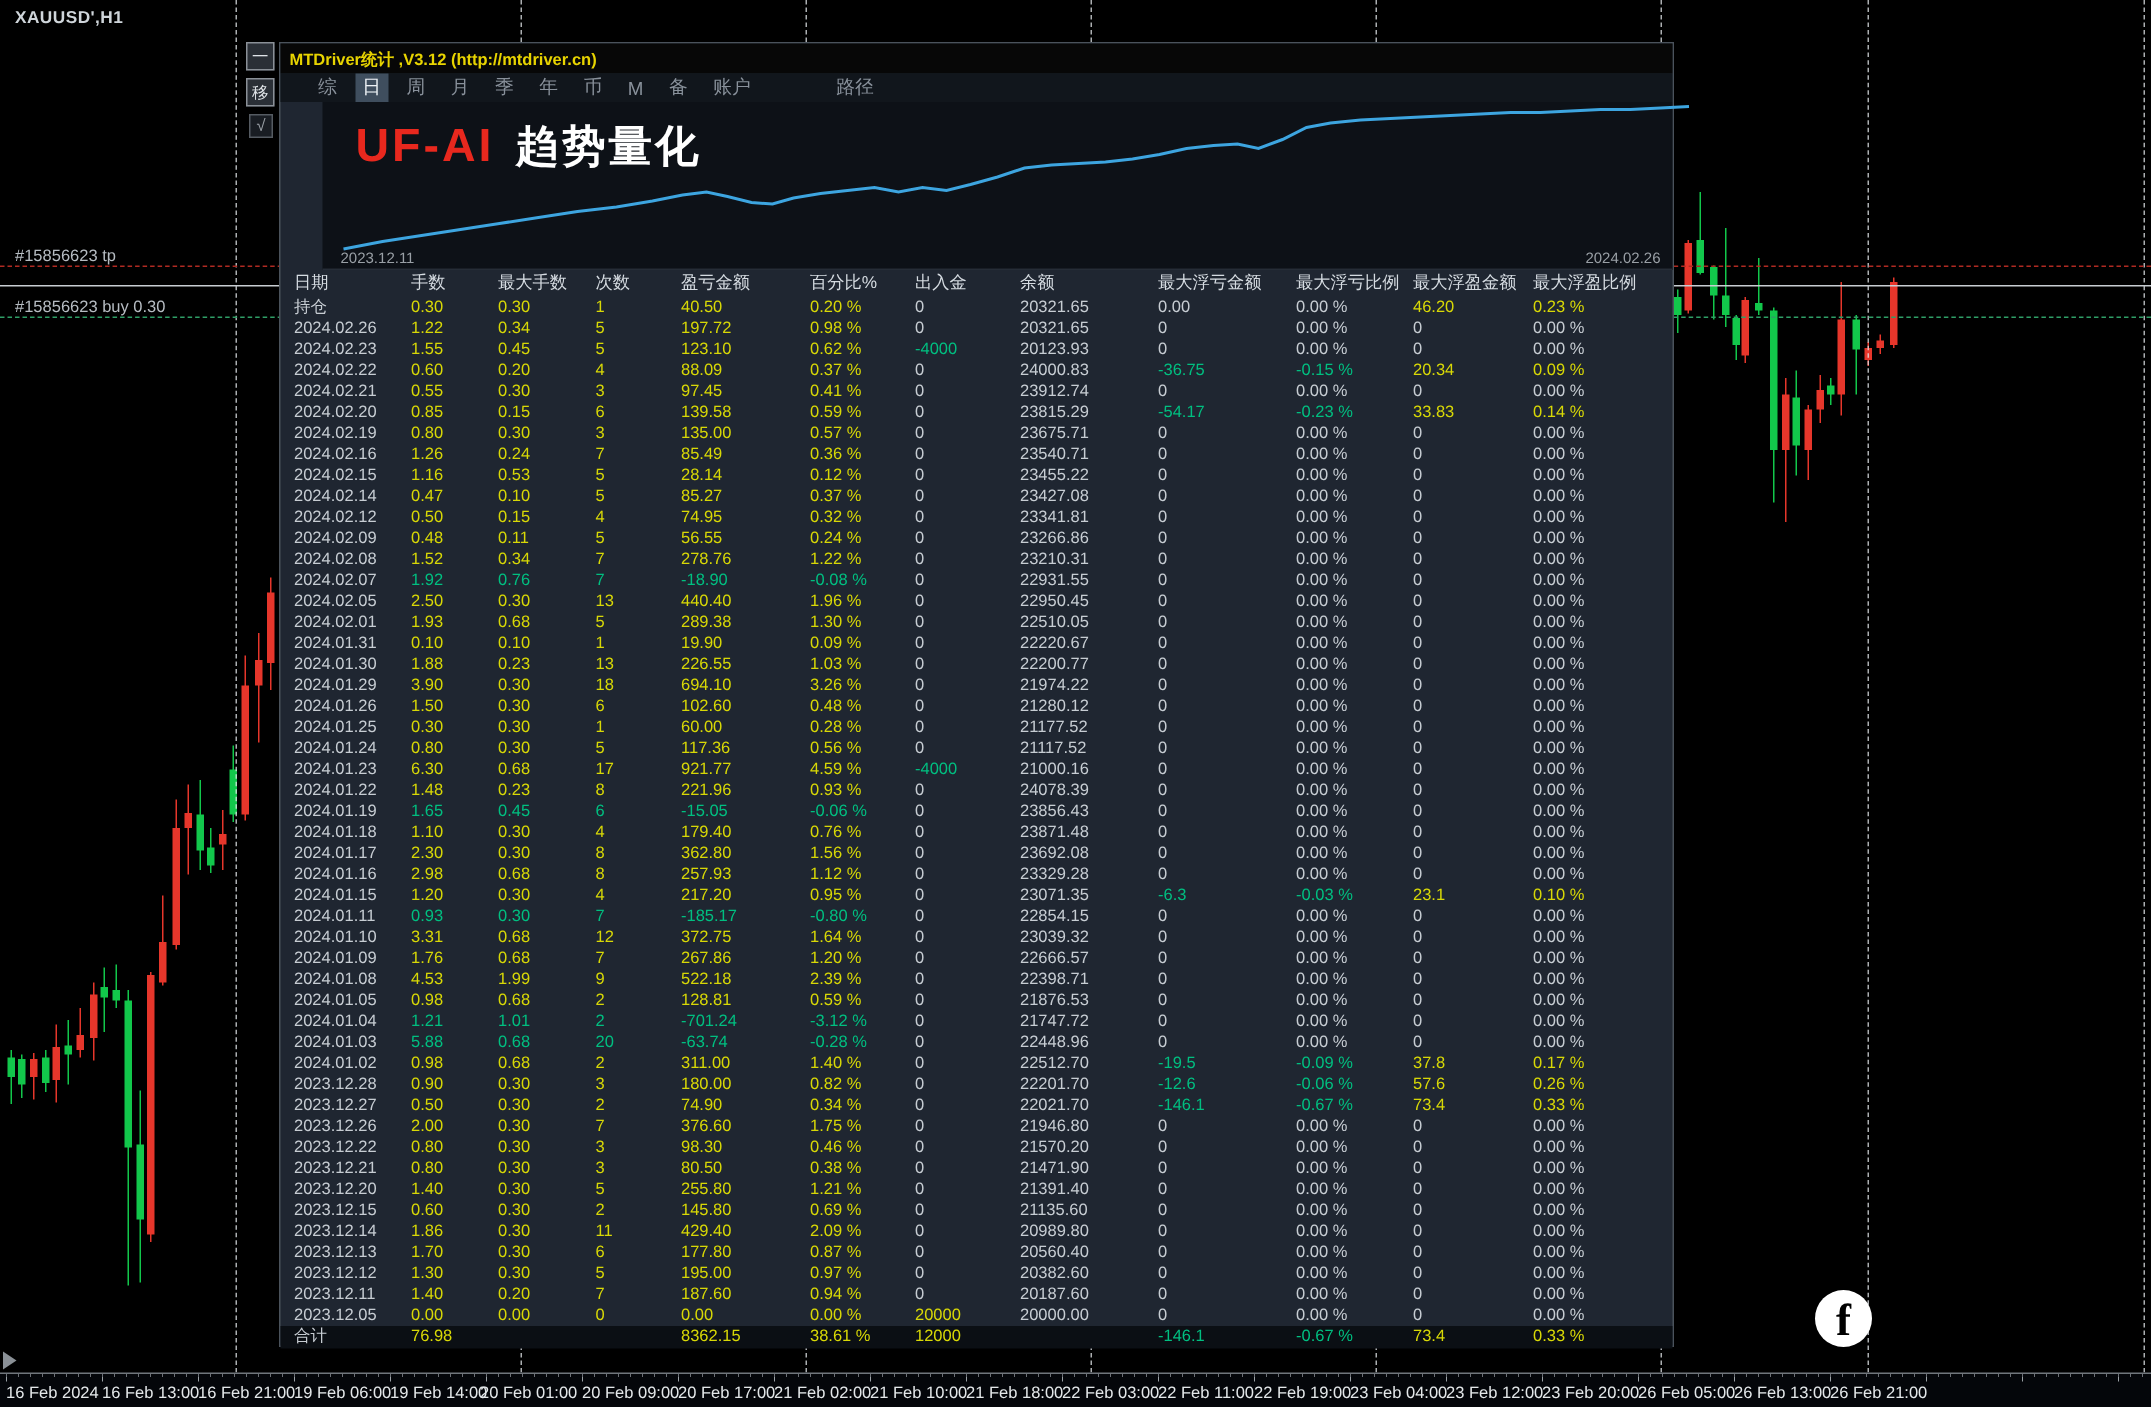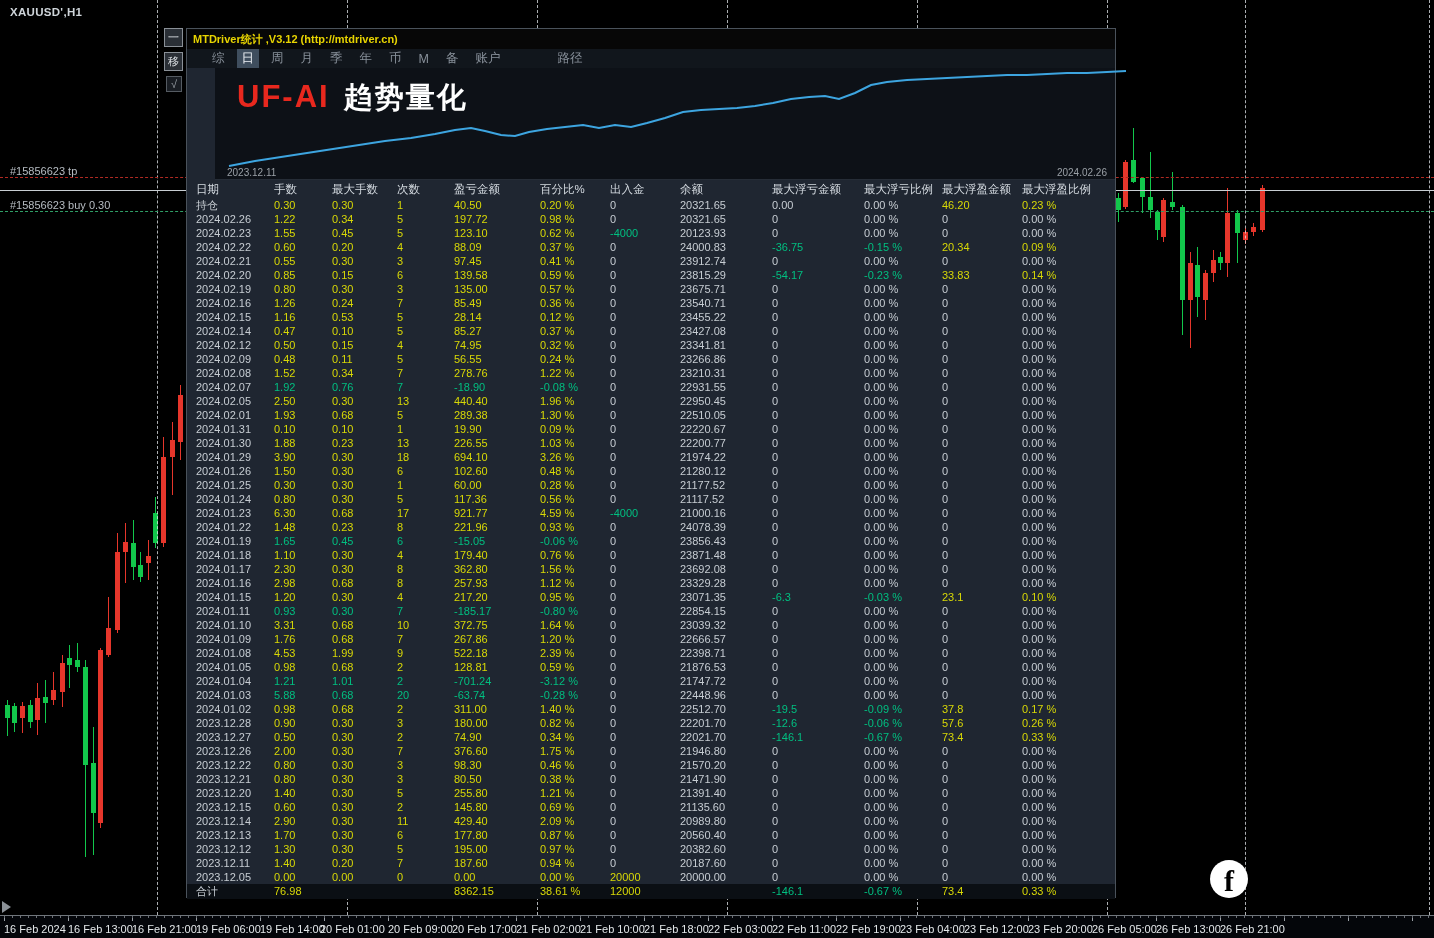--- a/index.html
+++ b/index.html
@@ -650,21 +650,21 @@
           <span class="c-w">22854.15</span>
           <span class="c-w">0</span>
           <span class="c-w">0.00 %</span>
           <span class="c-w">0</span>
           <span class="c-w">0.00 %</span>
         </div>
         <div class="trow">
           <span class="c-w">2024.01.10</span>
           <span class="c-y">3.31</span>
           <span class="c-y">0.68</span>
-          <span class="c-y">10</span>
+          <span class="c-y">12</span>
           <span class="c-y">372.75</span>
           <span class="c-y">1.64 %</span>
           <span class="c-w">0</span>
           <span class="c-w">23039.32</span>
           <span class="c-w">0</span>
           <span class="c-w">0.00 %</span>
           <span class="c-w">0</span>
           <span class="c-w">0.00 %</span>
         </div>
         <div class="trow">
@@ -844,21 +844,21 @@
           <span class="c-y">0.69 %</span>
           <span class="c-w">0</span>
           <span class="c-w">21135.60</span>
           <span class="c-w">0</span>
           <span class="c-w">0.00 %</span>
           <span class="c-w">0</span>
           <span class="c-w">0.00 %</span>
         </div>
         <div class="trow">
           <span class="c-w">2023.12.14</span>
-          <span class="c-y">2.90</span>
+          <span class="c-y">1.86</span>
           <span class="c-y">0.30</span>
           <span class="c-y">11</span>
           <span class="c-y">429.40</span>
           <span class="c-y">2.09 %</span>
           <span class="c-w">0</span>
           <span class="c-w">20989.80</span>
           <span class="c-w">0</span>
           <span class="c-w">0.00 %</span>
           <span class="c-w">0</span>
           <span class="c-w">0.00 %</span>

